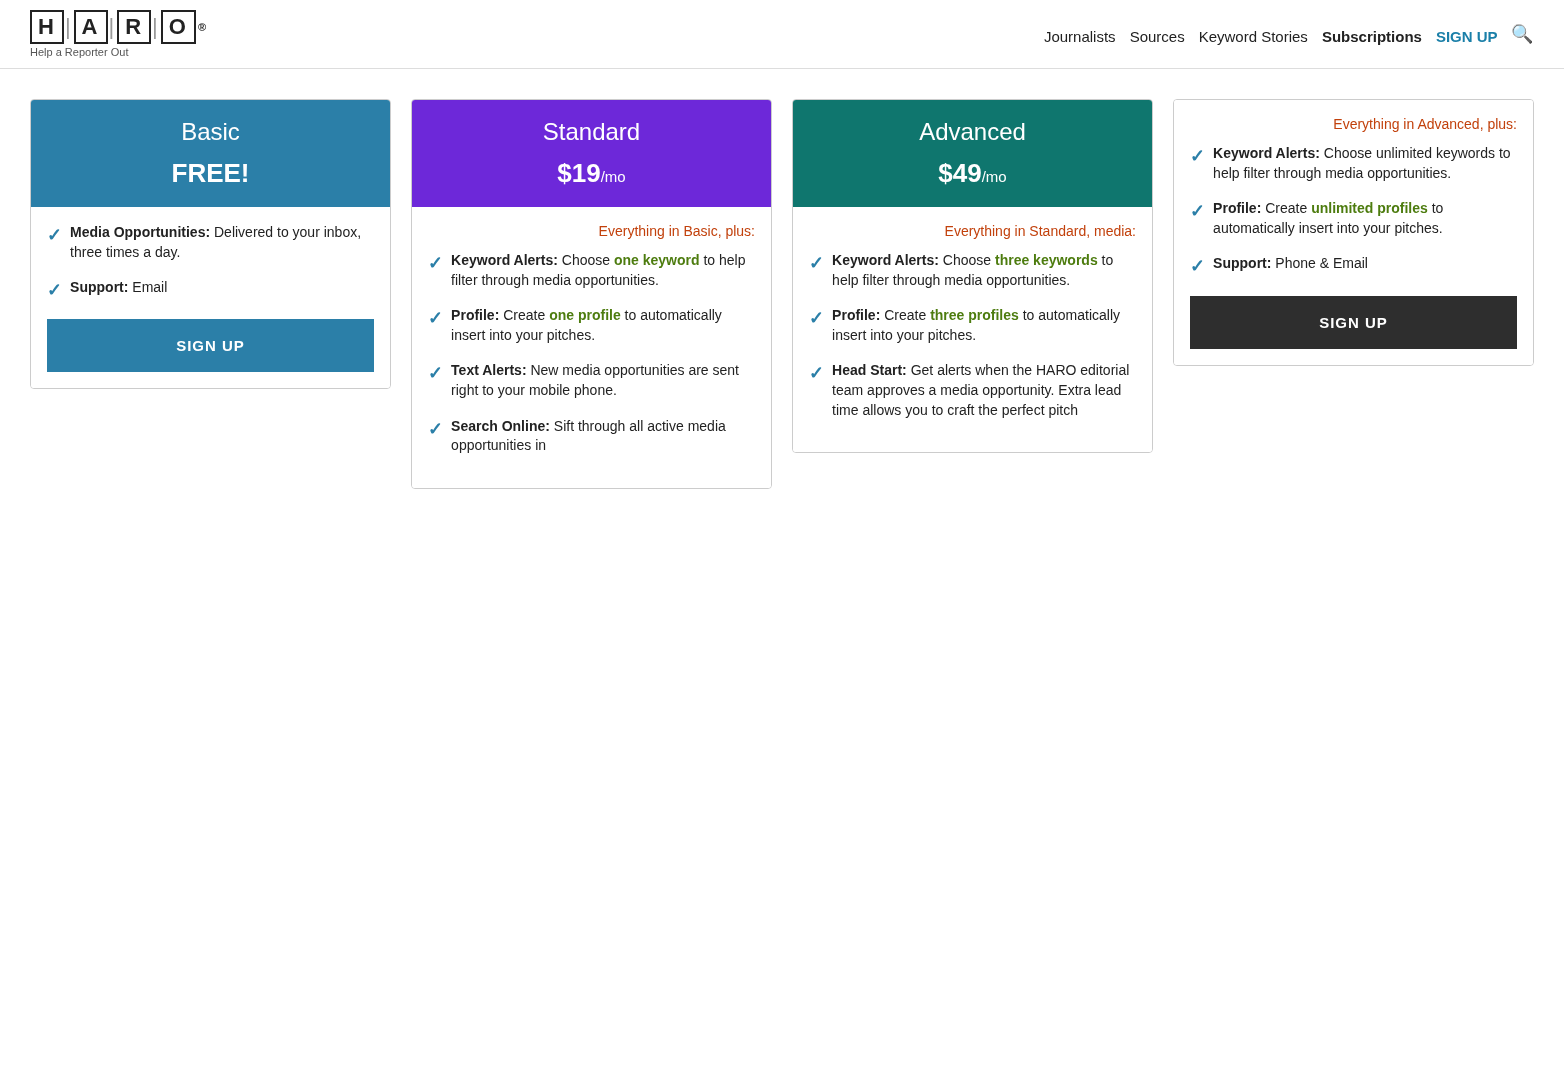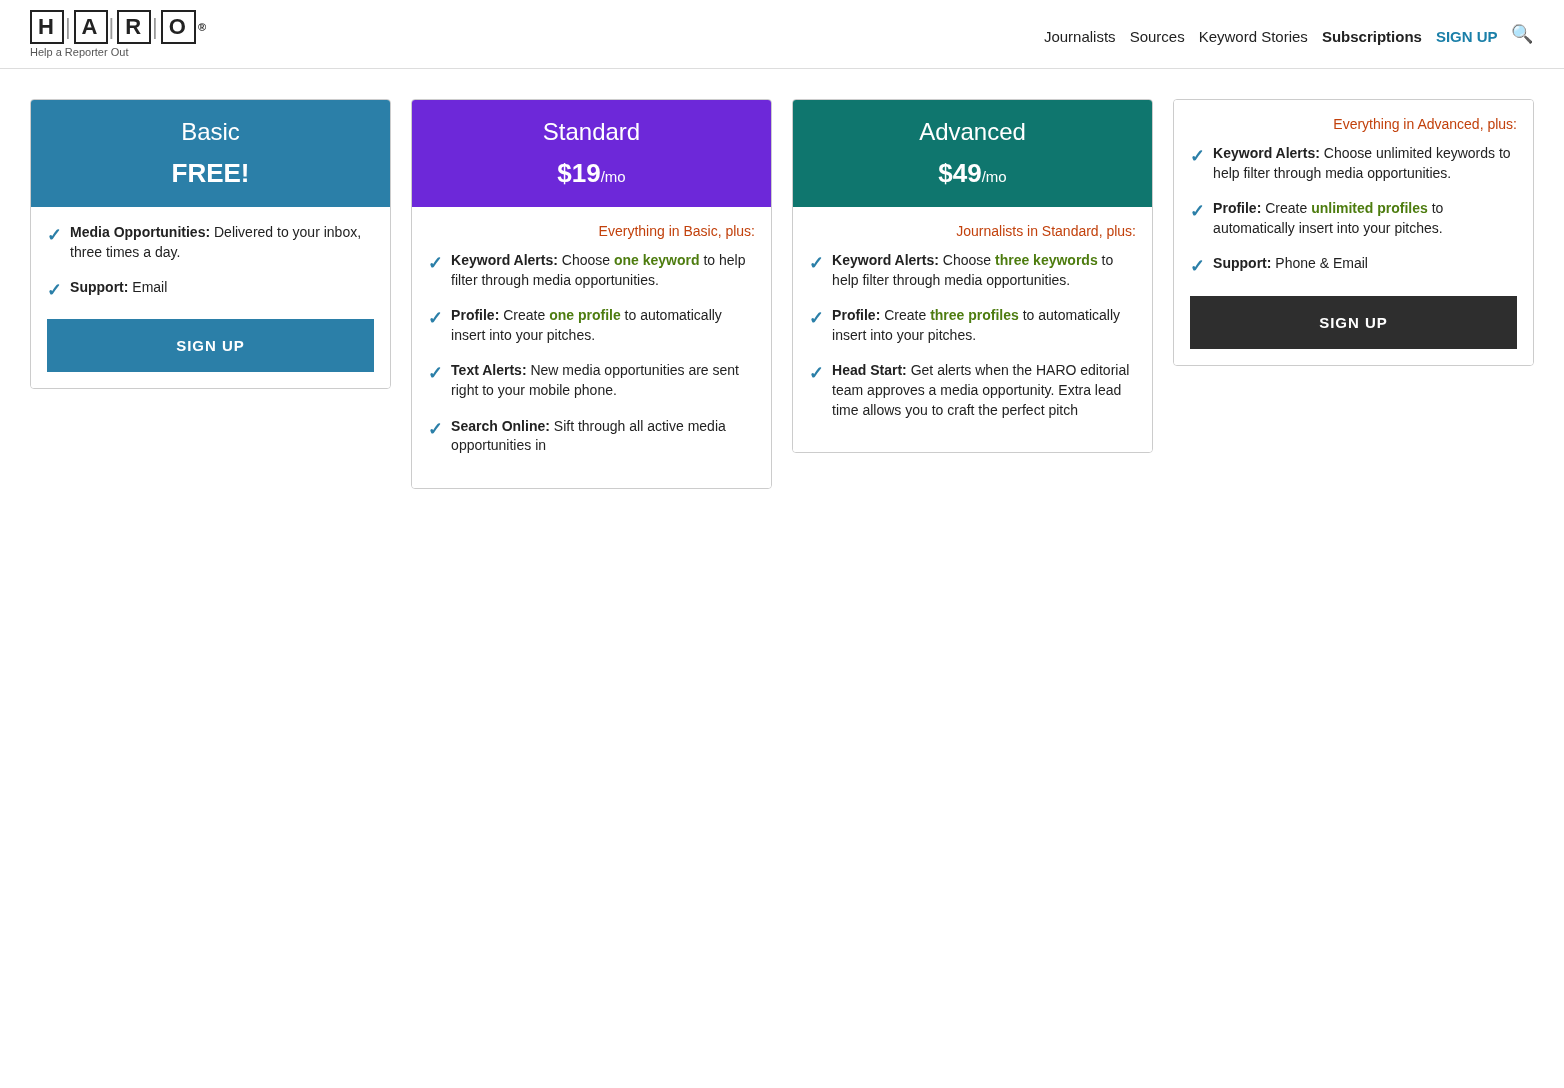--- a/index.html
+++ b/index.html
@@ -249,21 +249,21 @@
   </div>
 
   <div class="plan-card">
     <div class="plan-header advanced">
       <span class="plan-name">Advanced</span>
       <span class="plan-price">
         <span>$49</span><span class="per-mo">/mo</span>
       </span>
     </div>
     <div class="plan-body">
-      <p class="plan-intro">Journalists in Standard, plus:</p>
+      <p class="plan-intro">Everything in Standard, media:</p>
       <ul class="feature-list">
         <li>
           <span class="checkmark">✓</span>
           <span class="feature-text"><strong>Keyword Alerts:</strong> Choose <span class="highlight">three keywords</span> to help filter through media opportunities.</span>
         </li>
         <li>
           <span class="checkmark">✓</span>
           <span class="feature-text"><strong>Profile:</strong> Create <span class="highlight">three profiles</span> to automatically insert into your pitches.</span>
         </li>
         <li>

